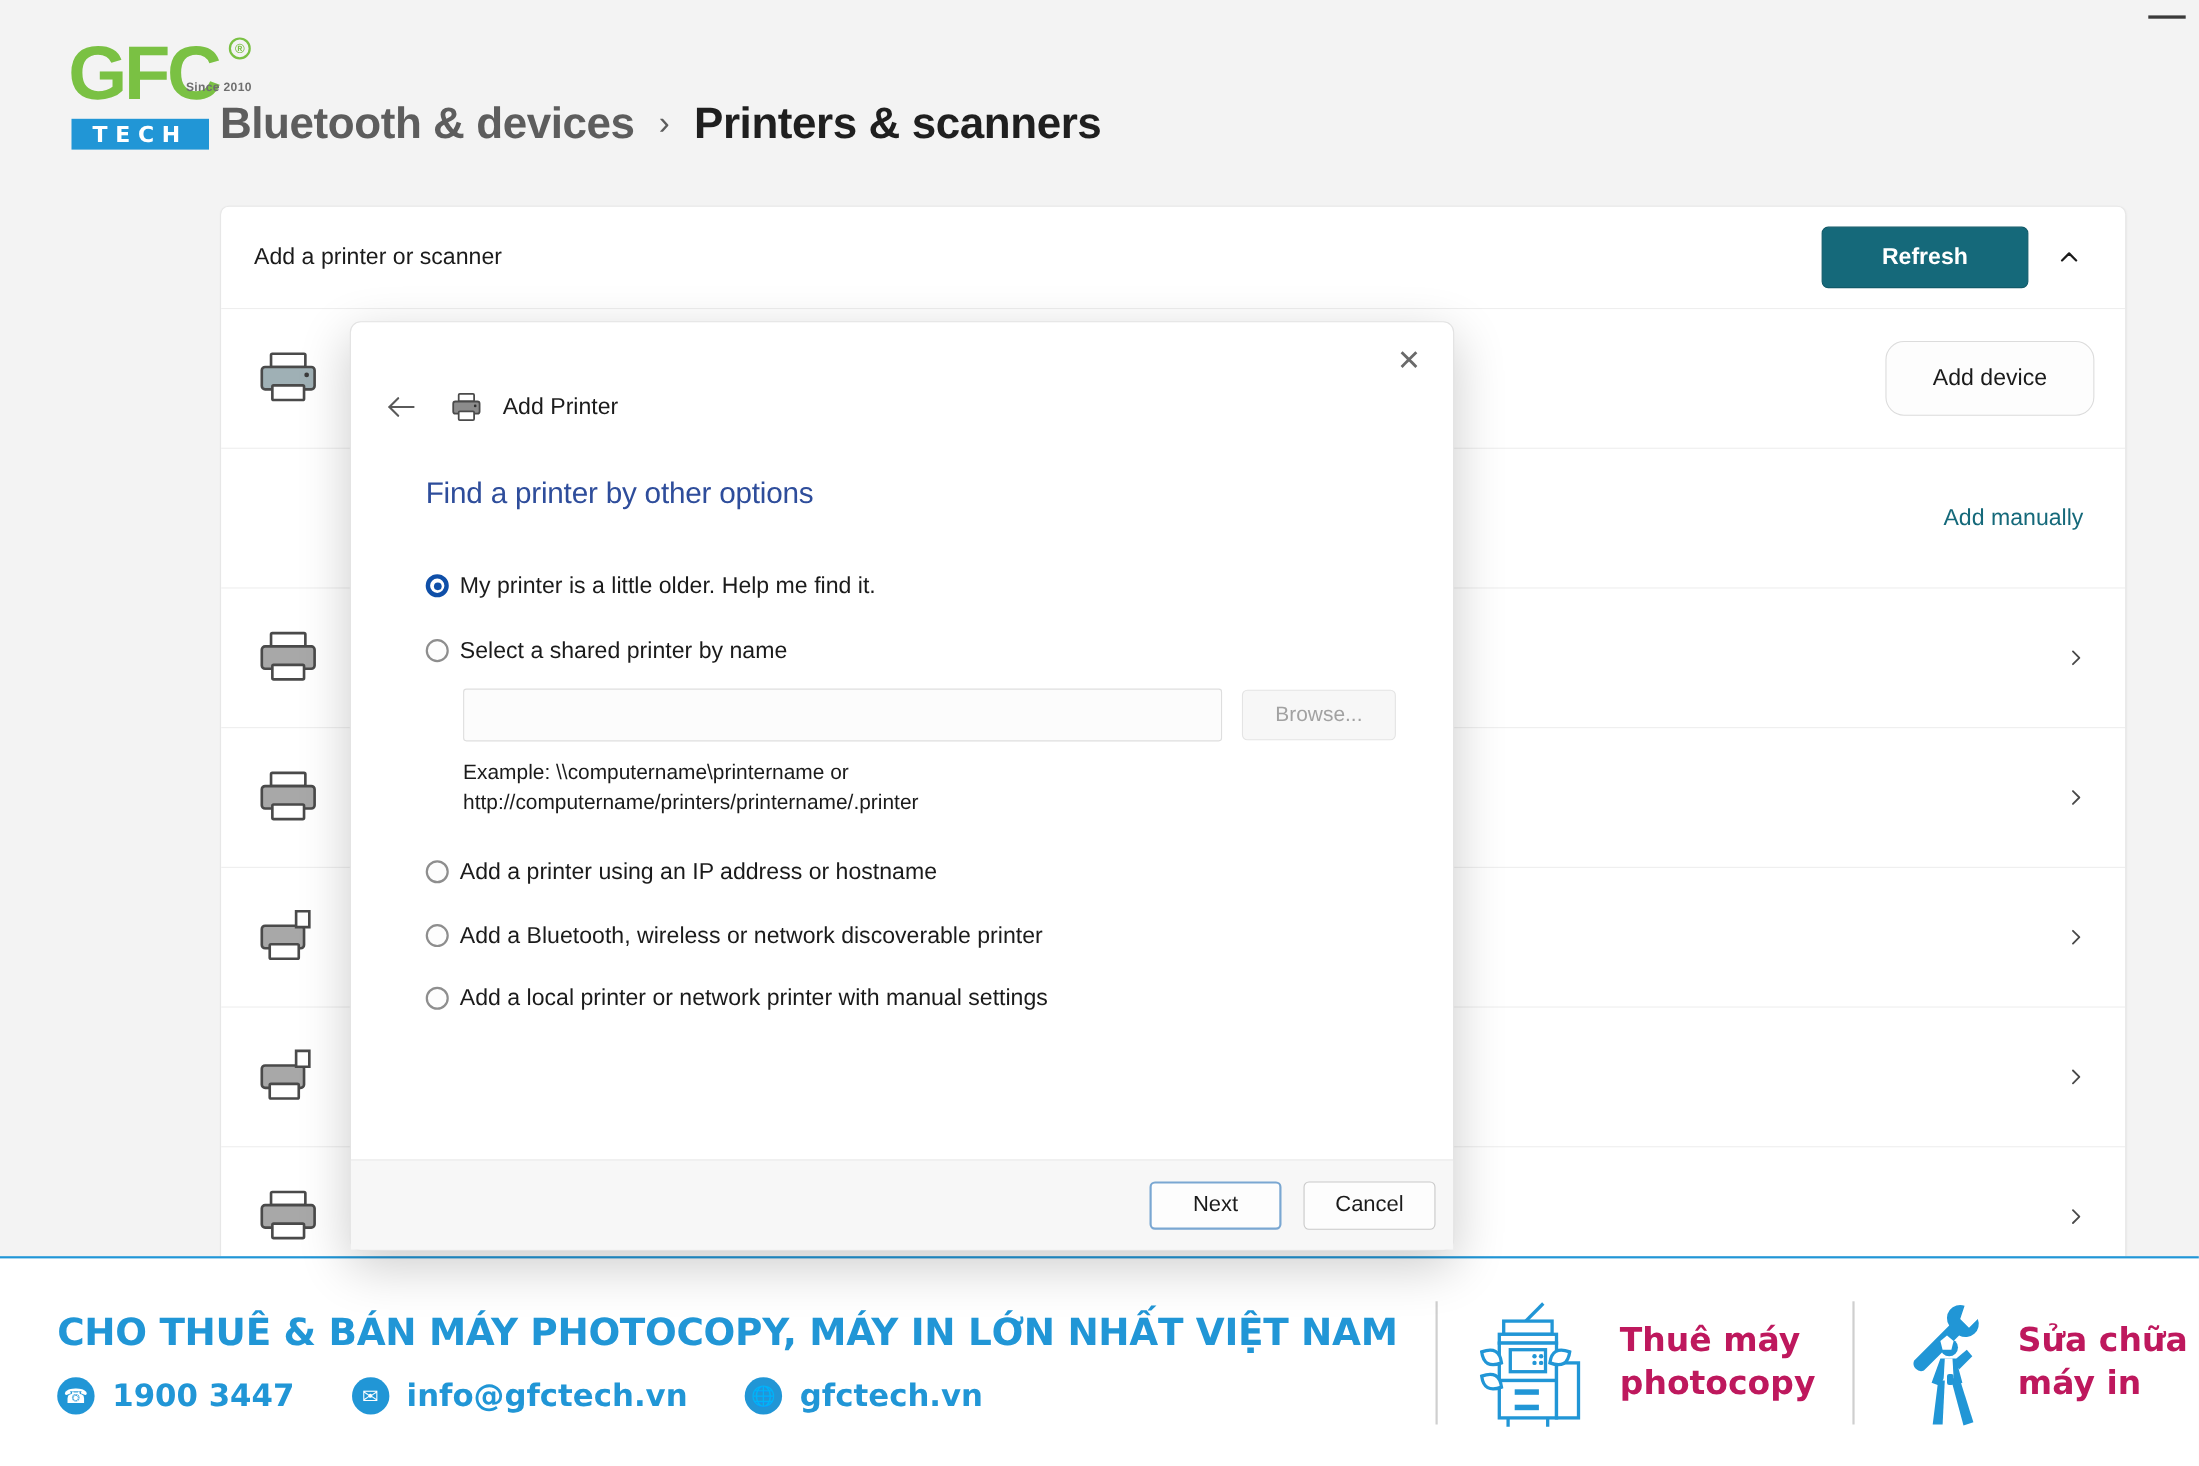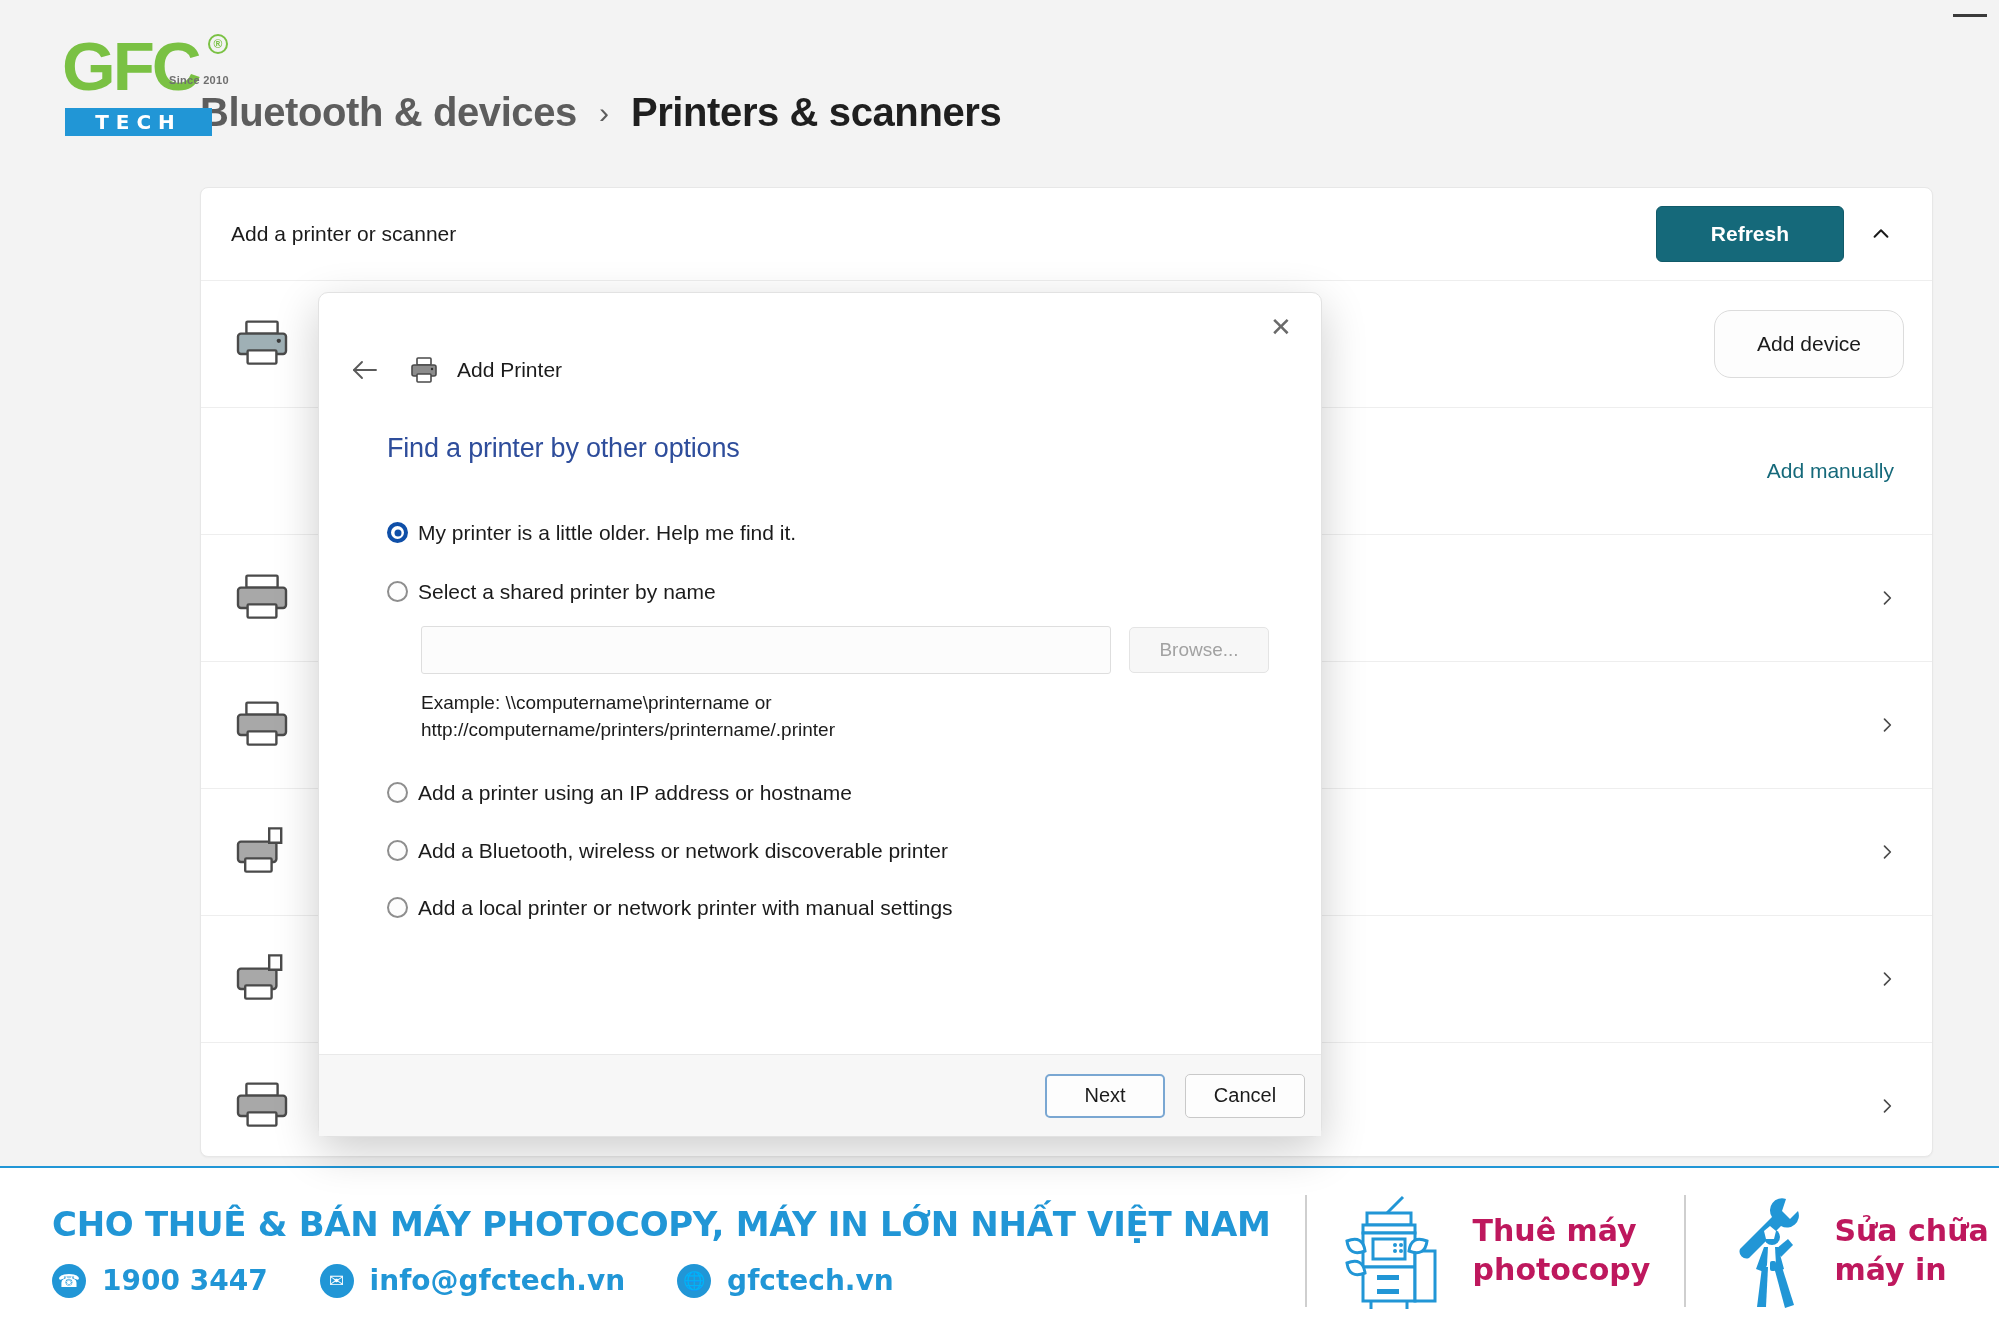--- a/index.html
+++ b/index.html
@@ -50,21 +50,21 @@
     border-radius: 50%; color: #7ac143; font-size: 12px;
     text-align: center; line-height: 16px; font-weight: 700;
   }
   .logo-since {
     position: absolute; left: 107px; top: 42px;
     font-size: 11px; color: #6f6f6f; font-weight: 700;
     letter-spacing: 0.3px;
   }
   .logo-tech {
     position: absolute; left: 3px; top: 76px;
-    width: 147px; height: 28px; background: #2196d6;
+    width: 125px; height: 28px; background: #2196d6;
     color: #ffffff; font-size: 20px; font-weight: 800;
     letter-spacing: 7px; text-align: center; line-height: 28px;
     font-family: "DejaVu Sans", sans-serif;
   }
 
   
   .card {
     position: absolute; left: 200px; top: 187px;
     width: 1733px; height: 970px;
     background: #ffffff; border-radius: 8px;
@@ -211,21 +211,21 @@
     width: 120px; height: 44px;
     background: #fdfdfd; border: 1px solid #c9c9c9;
     border-radius: 5px; font-size: 20px; color: #1b1b1b;
     cursor: pointer; font-family: "Liberation Sans", sans-serif;
   }
   .btn-dlg.primary { border: 2px solid #7aa7d2; }
 
   
   .footer {
     position: absolute; left: 0; bottom: 0;
-    width: 1999px; height: 167px;
+    width: 1999px; height: 191px;
     background: #ffffff; border-top: 2px solid #2196d6;
     display: flex; align-items: center;
   }
   .footer-left { padding-left: 52px; }
   .footer-head {
     font-size: 34px; font-weight: 800; color: #2196d6;
     letter-spacing: -0.3px; white-space: nowrap;
     font-family: "DejaVu Sans", sans-serif;
   }
   .footer-contacts {

